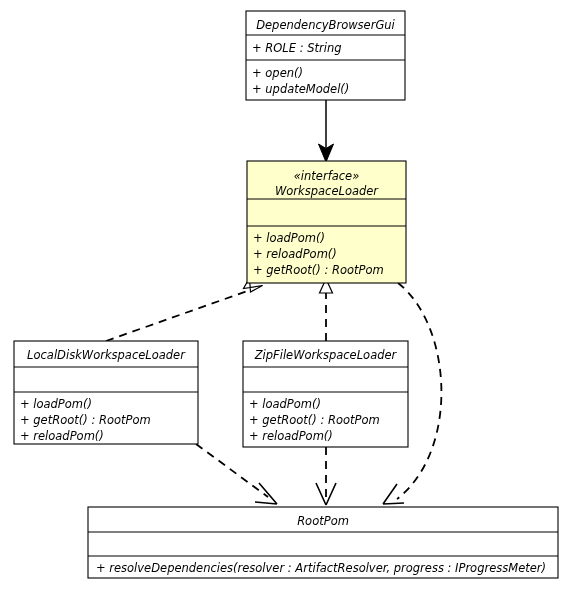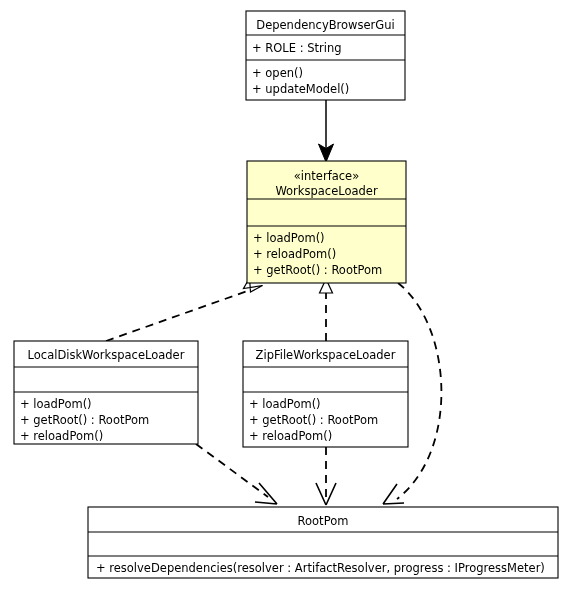--- a/index.html
+++ b/index.html
@@ -10,20 +10,21 @@
   body {
     width: 573px;
     height: 592px;
     font-family: "DejaVu Sans", sans-serif;
     overflow: hidden;
   }
   #diagram-root {
     position: relative;
     width: 573px;
     height: 592px;
+    font-style: italic;
   }
   svg#uml-canvas {
     display: block;
     width: 573px;
     height: 592px;
   }
   .cls-box-rect {
     stroke: #000000;
     stroke-width: 1.1px;
   }

